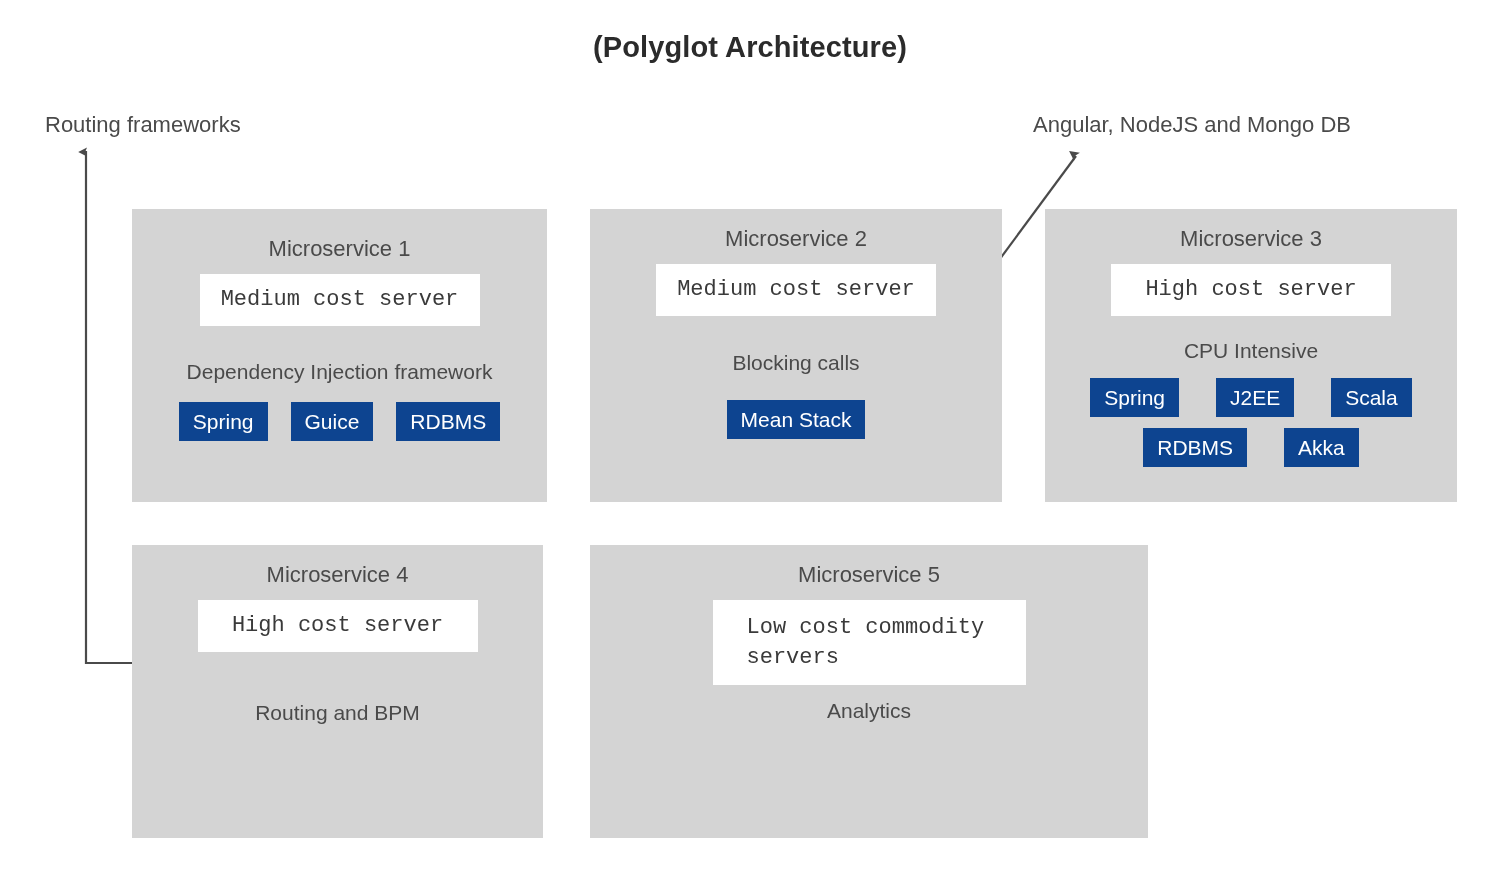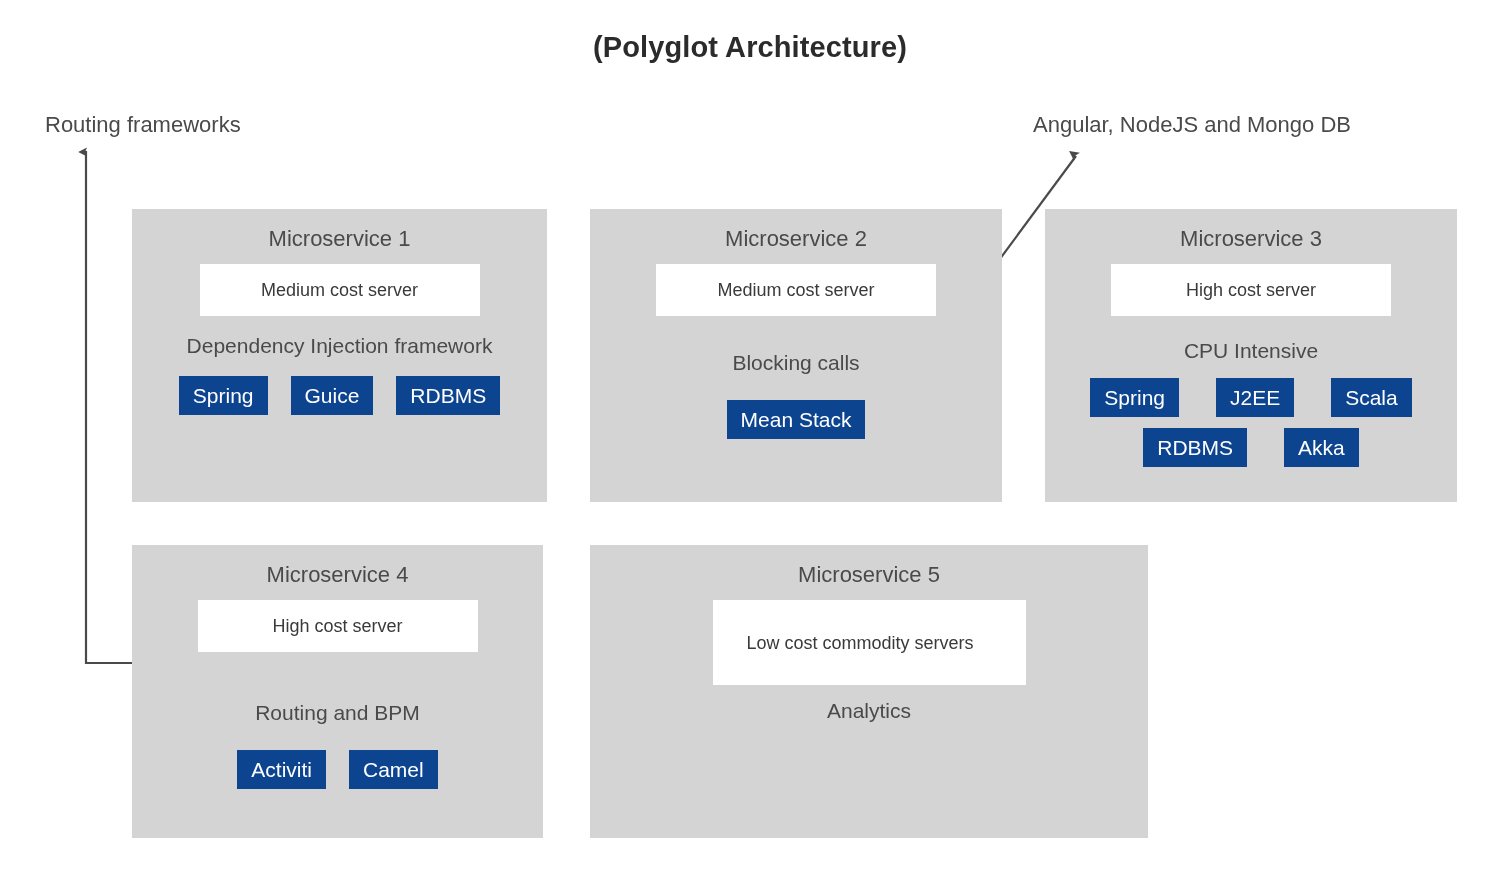--- a/index.html
+++ b/index.html
@@ -64,25 +64,26 @@
   }
   .card-title {
     color: #4a4a4a;
     font-size: 22px;
     line-height: 26px;
     text-align: center;
   }
   .server-box {
     background: #ffffff;
     color: #3a3a3a;
-    font-size: 18px;
+    font-size: 22px;
     line-height: 30px;
     box-sizing: border-box;
     display: flex;
     align-items: center;
+    font-family: Liberation Mono, monospace;
   }
   .server-box.center { justify-content: center; text-align: center; }
   .server-box.left   { justify-content: flex-start; text-align: left; }
 
   .trait {
     color: #4a4a4a;
     font-size: 21px;
     line-height: 28px;
     text-align: center;
   }
@@ -101,23 +102,23 @@
     box-sizing: border-box;
     display: inline-flex;
     align-items: center;
     justify-content: center;
     white-space: nowrap;
     padding: 9px 14px;
   }
 
   
   #card-1 { left: 132px; top: 209px; width: 415px; height: 293px; }
-  #card-1 .card-title { margin-top: 17px; }
+  #card-1 .card-title { margin-top: 27px; }
   #card-1 .server-box { margin-top: 12px; width: 280px; height: 52px; }
-  #card-1 .trait { margin-top: 16px; }
+  #card-1 .trait { margin-top: 32px; }
   #card-1 .tag-rows { margin-top: 16px; }
   #card-1 .tag-row { gap: 23px; }
 
   
   #card-2 { left: 590px; top: 209px; width: 412px; height: 293px; }
   #card-2 .card-title { margin-top: 17px; text-align: center; }
   #card-2 .server-box { margin-top: 12px; width: 280px; height: 52px; }
   #card-2 .trait { margin-top: 33px; }
   #card-2 .tag-rows { margin-top: 23px; }
 
@@ -214,26 +215,20 @@
         <span class="tag">RDBMS</span>
         <span class="tag">Akka</span>
       </div>
     </div>
   </div>
 
   <div class="card" id="card-4">
     <div class="card-title">Microservice 4</div>
     <div class="server-box center">High cost server</div>
     <div class="trait">Routing and BPM</div>
-    <div class="tag-rows">
-      <div class="tag-row">
-        <span class="tag">Activiti</span>
-        <span class="tag">Camel</span>
-      </div>
-    </div>
   </div>
 
   <div class="card" id="card-5">
     <div class="card-title">Microservice 5</div>
     <div class="server-box left">Low cost commodity servers</div>
     <div class="trait">Analytics</div>
   </div>
 
 </div>
 

